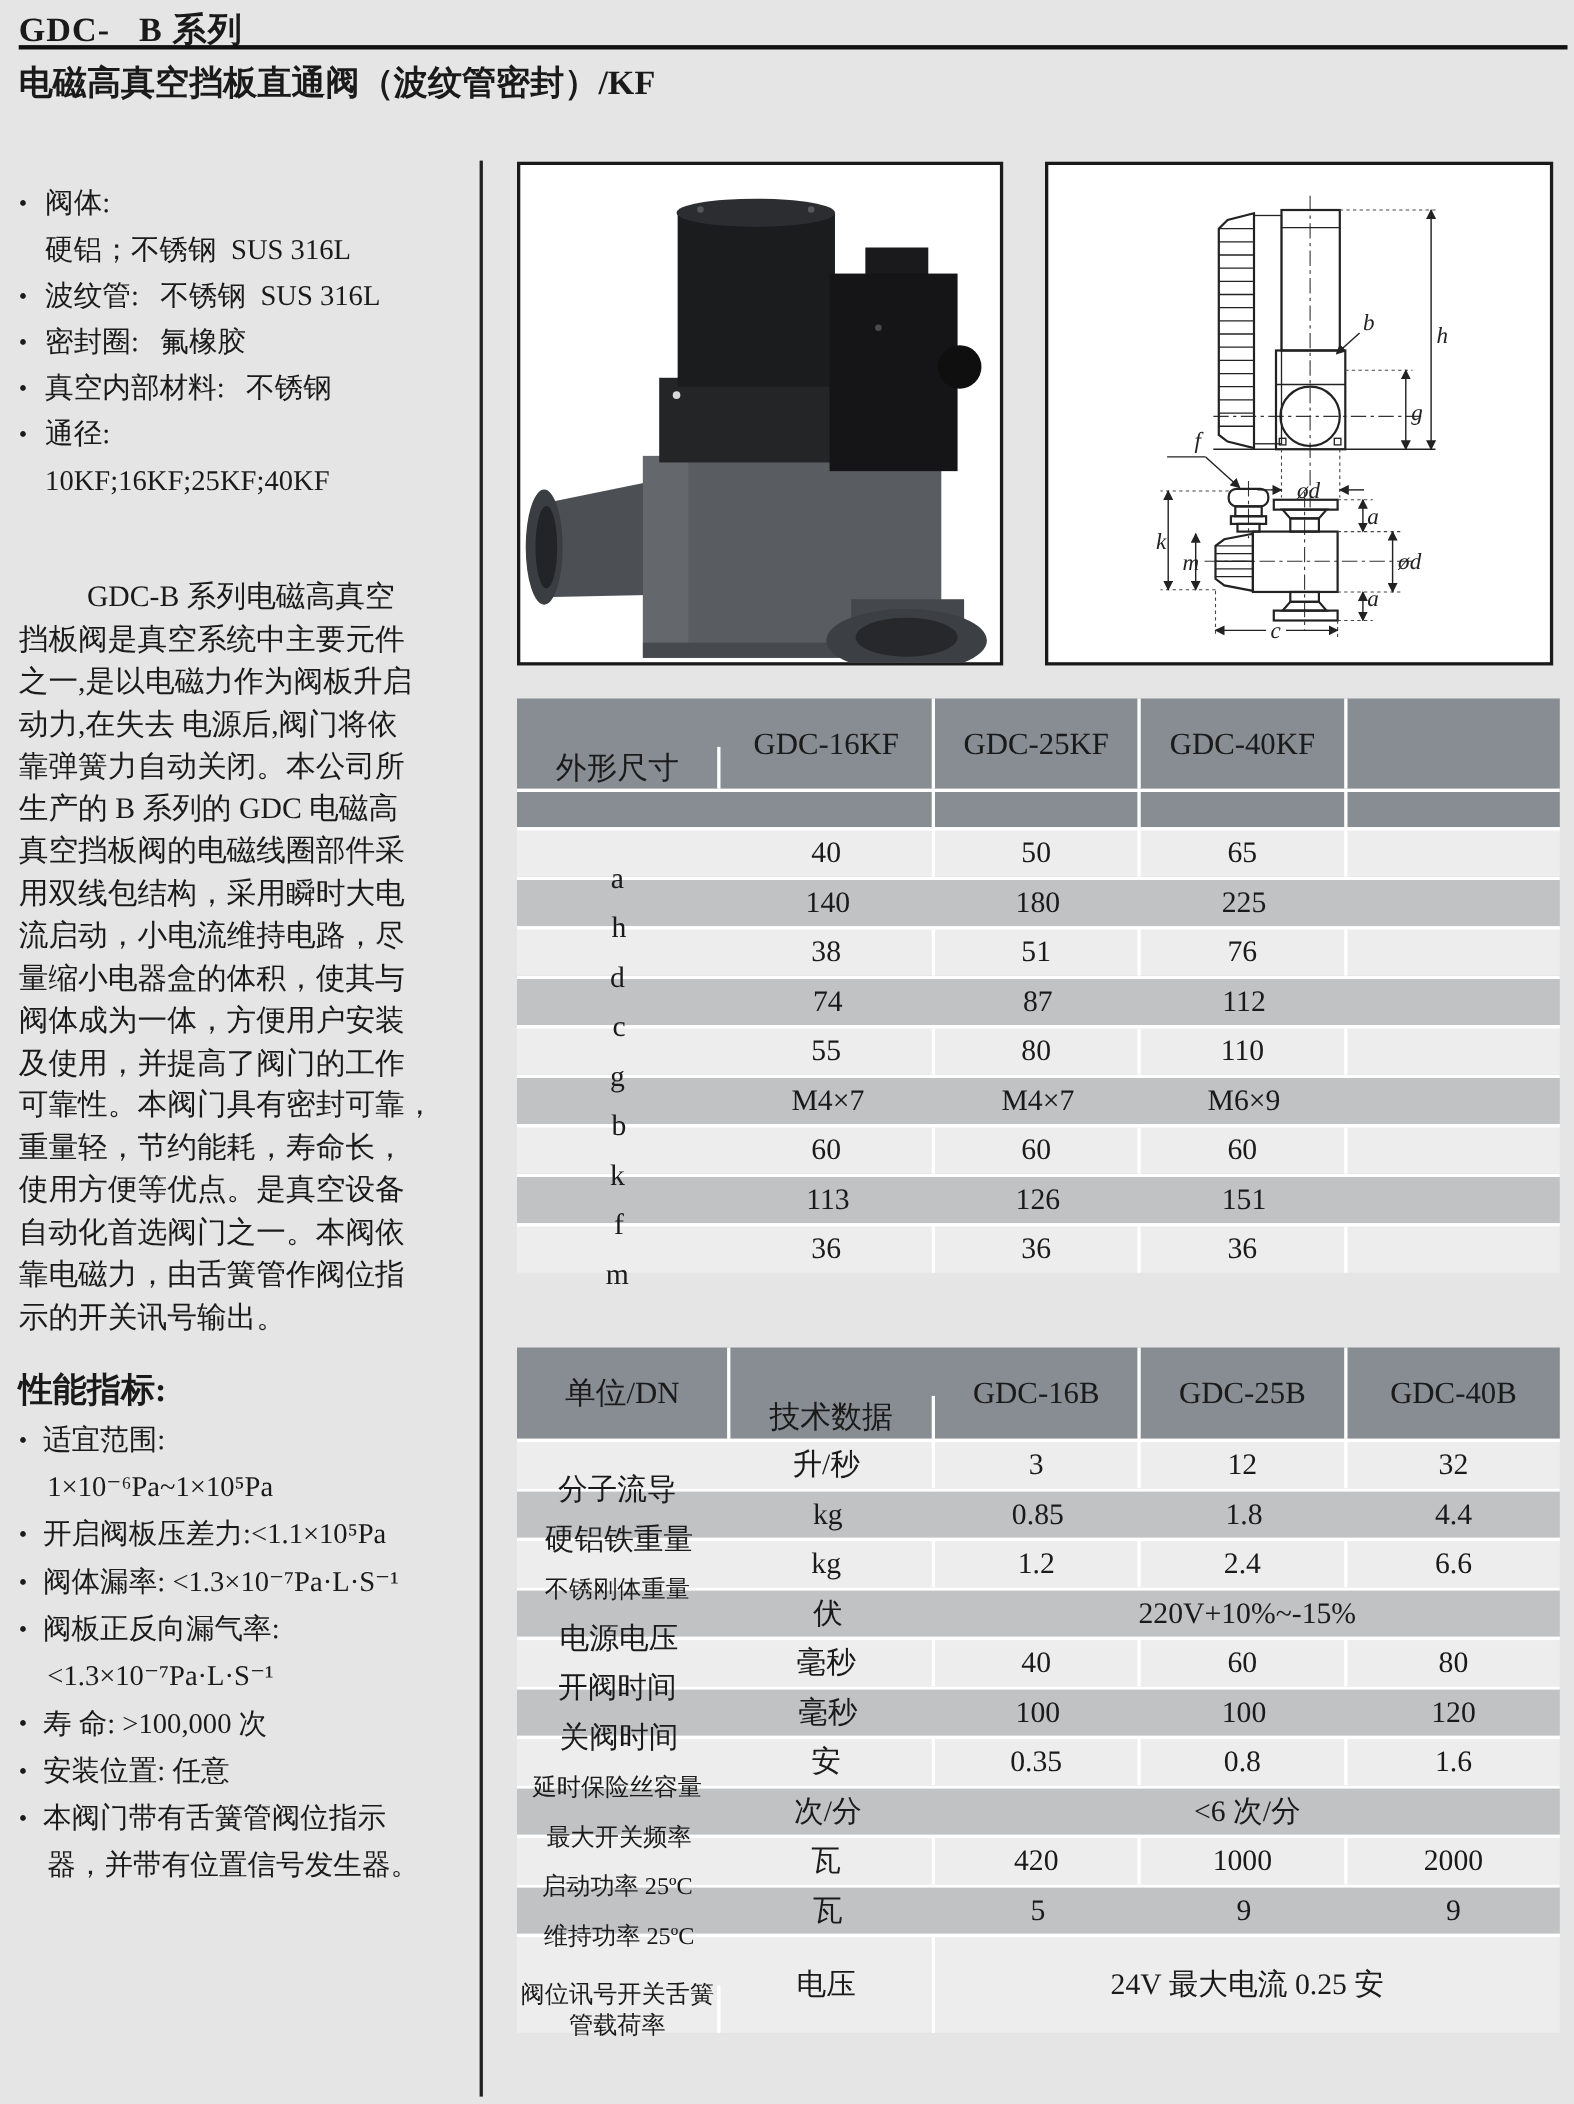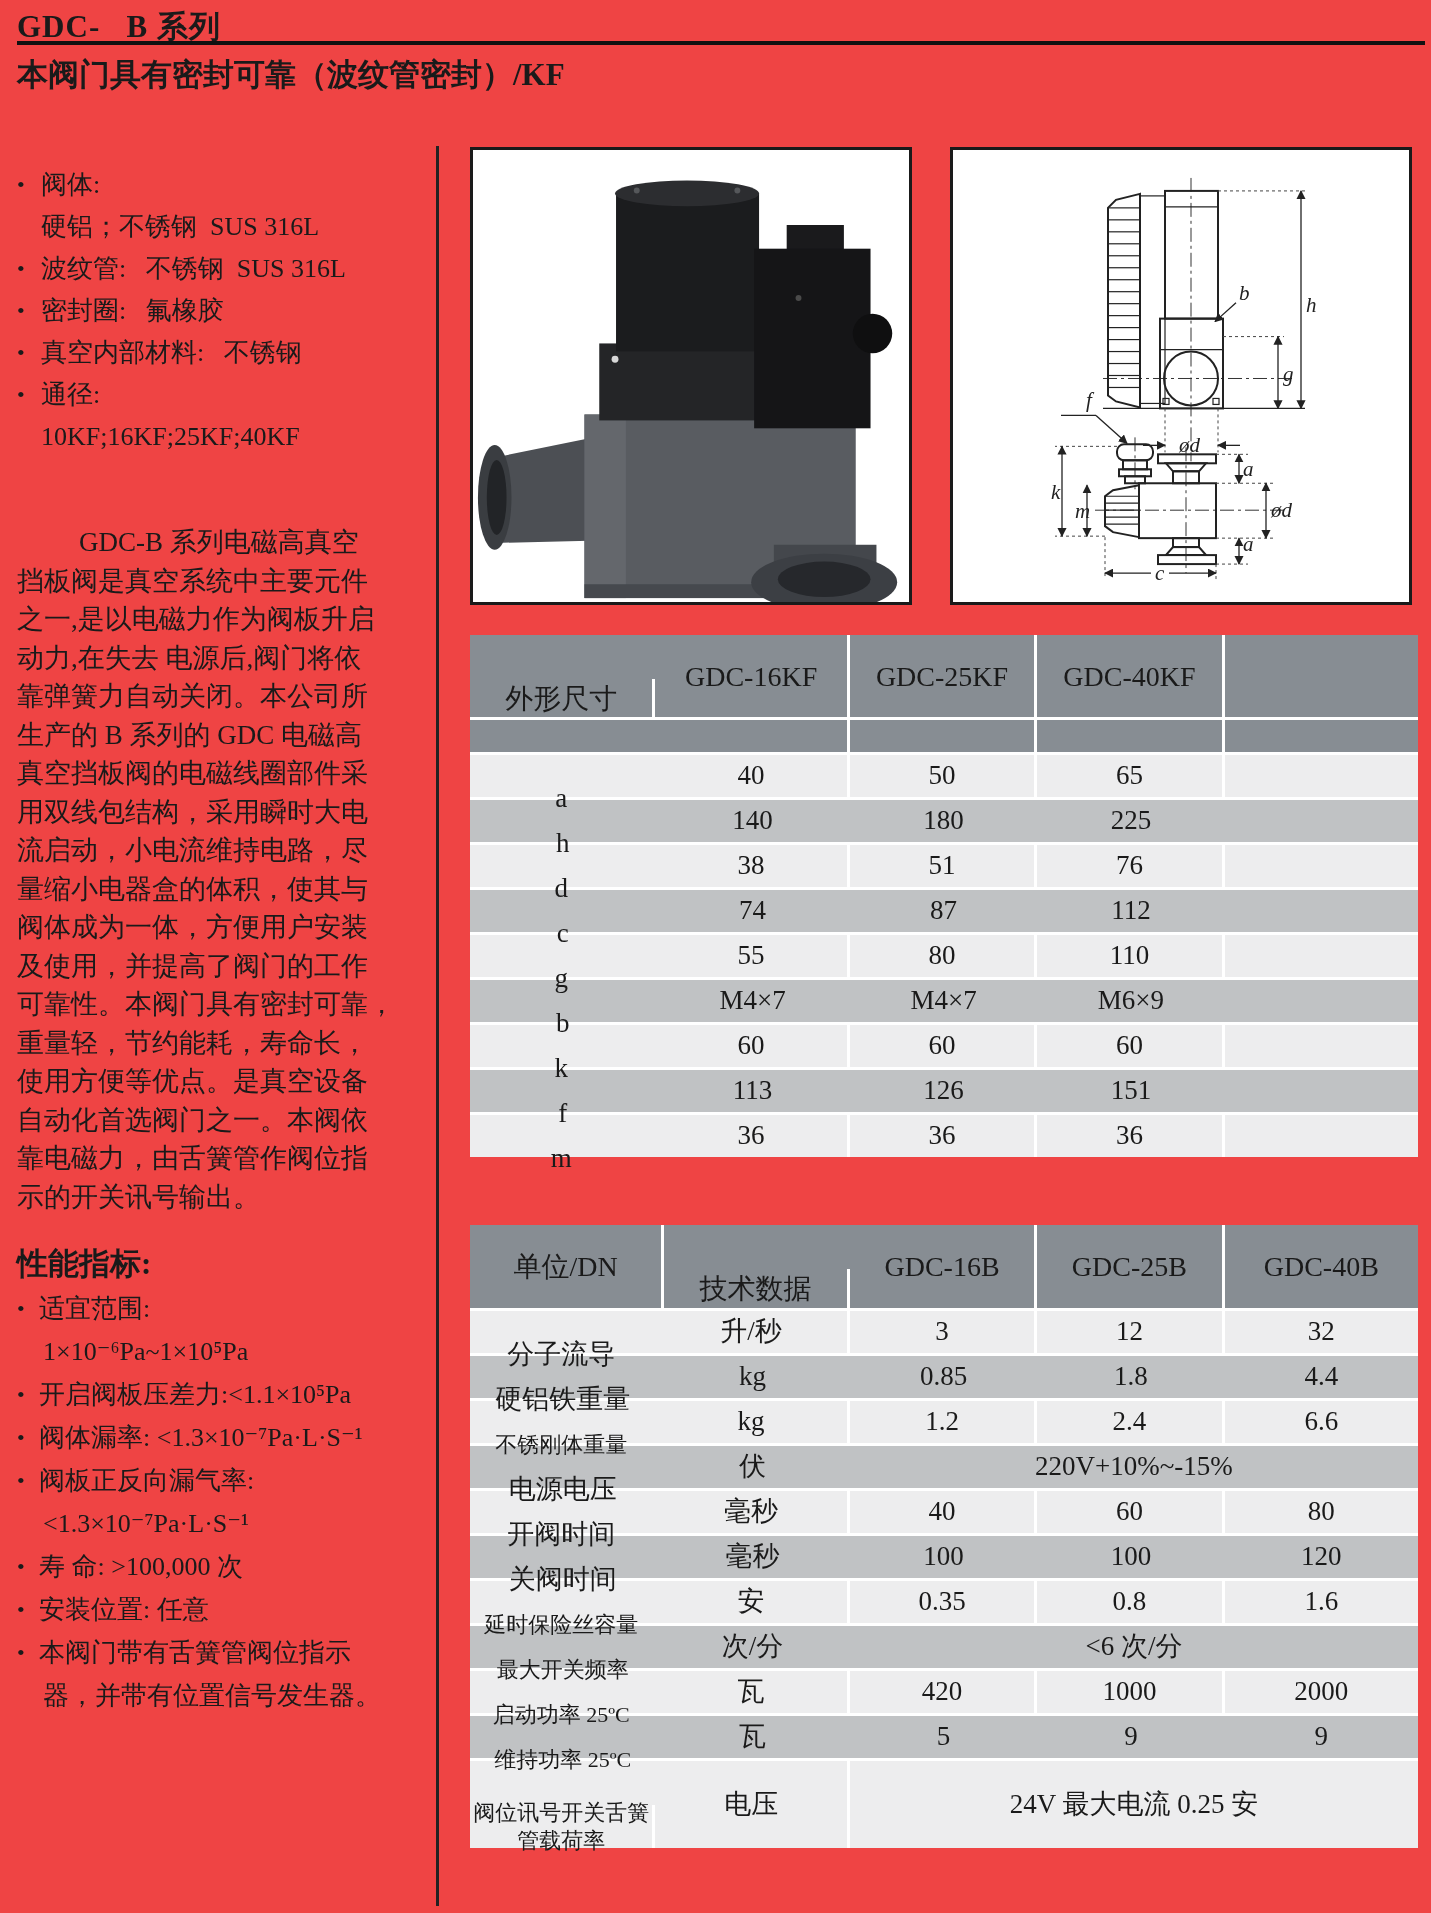--- a/index.html
+++ b/index.html
@@ -1,18 +1,18 @@
 <!DOCTYPE html>
 <html><head>
 <meta charset="utf-8">
 <style>
   * { margin:0; padding:0; box-sizing:border-box; }
   html,body { background:#fff; }
   body { font-family:"Liberation Serif","DejaVu Serif",serif; color:#1a1a1a; }
-  .page { position:relative; width:1431px; height:1913px; background:#ef4444; overflow:hidden;padding-left:28px; }
+  .page { position:relative; width:1431px; height:1913px; background:#e5e5e5; overflow:hidden;padding-left:28px; }
 
   
   .title { position:absolute; left:17px; top:6px; font-size:31px; font-weight:bold; white-space:pre; letter-spacing:1px; }
   .title-rule { position:absolute; left:17px; top:41px; width:1408px; height:4px; background:#111; }
   .subtitle { position:absolute; left:17px; top:54px; font-size:31px; font-weight:bold; }
 
   
   .vdivider { position:absolute; left:436px; top:146px; width:3px; height:1760px; background:#222; }
 
   
@@ -62,21 +62,21 @@
   .dim { stroke:#222; stroke-width:1.3; fill:none; }
   .dlabel { font-family:"Liberation Serif","DejaVu Serif",serif; font-size:21px; fill:#222; font-style:italic; }
 </style>
 </head>
 <body>
 
 <div class="page">
 
   <div class="title">GDC-   B 系列</div>
   <div class="title-rule"></div>
-  <div class="subtitle">本阀门具有密封可靠（波纹管密封）/KF</div>
+  <div class="subtitle">电磁高真空挡板直通阀（波纹管密封）/KF</div>
 
   <div class="vdivider"></div>
 
   <ul class="specs" id="specs-list">
       <li class="spec-line"><div class="bullet">•</div><div>阀体:</div></li>
       <li class="spec-line cont"><div>硬铝；不锈钢  SUS 316L</div></li>
       <li class="spec-line"><div class="bullet">•</div><div>波纹管:   不锈钢  SUS 316L</div></li>
       <li class="spec-line"><div class="bullet">•</div><div>密封圈:   氟橡胶</div></li>
       <li class="spec-line"><div class="bullet">•</div><div>真空内部材料:   不锈钢</div></li>
       <li class="spec-line"><div class="bullet">•</div><div>通径:</div></li>

